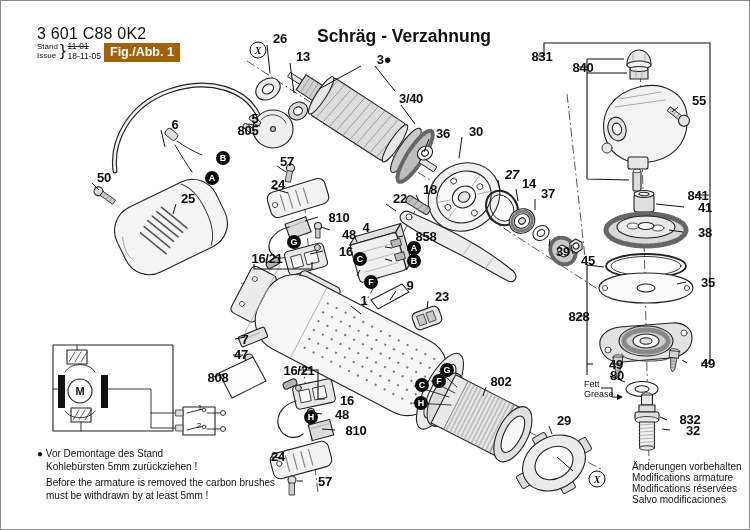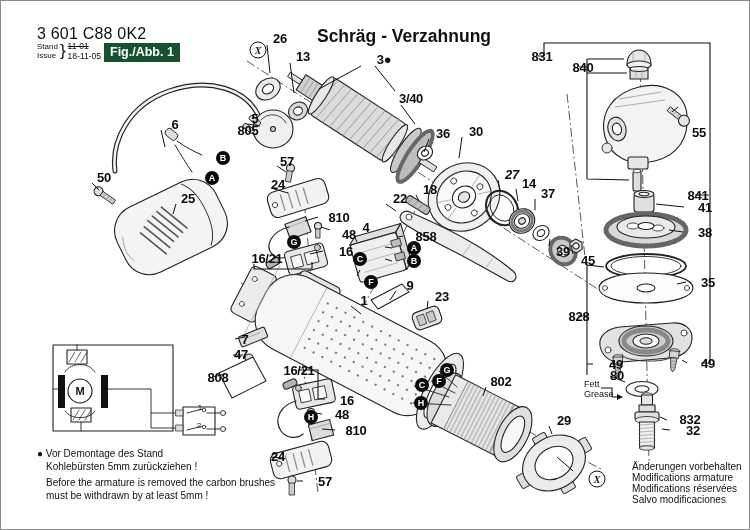--- a/index.html
+++ b/index.html
@@ -13,21 +13,21 @@
   .badge{position:absolute;transform:translate(-50%,-50%);width:14px;height:14px;border-radius:50%;
          background:#0a0a0a;color:#fff;font:bold 9px/14px "Liberation Sans",sans-serif;text-align:center;}
   .badge.outline{background:#fff;border:1.2px solid #111;color:#111;width:15px;height:15px;
          font:italic bold 10px/15px "Liberation Serif",serif;}
   .hdr-partnum{position:absolute;left:36px;top:24px;font-size:16px;letter-spacing:.2px;}
   .stand-block{position:absolute;left:36px;top:40px;display:flex;align-items:center;gap:2px;}
   .si-col{display:flex;flex-direction:column;font-size:8px;line-height:9px;}
   .brace{font-size:17px;font-weight:400;line-height:18px;}
   .dates{display:flex;flex-direction:column;font-size:8.5px;line-height:10px;}
   .struck{text-decoration:line-through;}
-  .figbox{position:absolute;left:103px;top:42px;background:#14532d;color:#fff;
+  .figbox{position:absolute;left:103px;top:42px;background:#a16207;color:#fff;
           font:bold 12.5px "Liberation Sans",sans-serif;padding:2px 6px 3px 6px;}
   .title{position:absolute;left:403px;top:25px;transform:translateX(-50%);
          font:bold 17.5px "Liberation Sans",sans-serif;white-space:nowrap;}
   .warning{position:absolute;left:36px;top:447px;font-size:10px;line-height:12.5px;}
   .warning .en{margin-top:4px;}
   .warning .ind{margin-left:9px;}
   .footnotes{position:absolute;left:631px;top:460px;font-size:10px;line-height:11px;}
   .grease{position:absolute;left:583px;top:379px;font-size:9px;line-height:9.5px;}
   .schem-label{position:absolute;transform:translate(-50%,-50%);font-weight:bold;}
   .m-label{font-size:11px;}
@@ -460,21 +460,21 @@
       <div class="plabel" style="left: 327px; top: 413px;">48</div>
       <div class="plabel" style="left: 341px; top: 429px;">810</div>
       <div class="plabel" style="left: 263px; top: 455px;">24</div>
       <div class="plabel" style="left: 310px; top: 480px;">57</div>
       <div class="plabel" style="left: 486px; top: 380px;">802</div>
       <div class="plabel" style="left: 549px; top: 419px;">29</div>
       <div class="plabel" style="left: 548px; top: 250px;">39</div>
       <div class="plabel" style="left: 573px; top: 259px;">45</div>
       <div class="plabel" style="left: 527px; top: 55px;">831</div>
       <div class="plabel" style="left: 568px; top: 66px;">840</div>
-      <div class="plabel" style="left: 684px; top: 99px; margin-top: 32px;">55</div>
+      <div class="plabel" style="left: 684px; top: 99px;">55</div>
       <div class="plabel" style="left: 683px; top: 194px;">841</div>
       <div class="plabel" style="left: 690px; top: 206px;">41</div>
       <div class="plabel" style="left: 690px; top: 231px;">38</div>
       <div class="plabel" style="left: 693px; top: 281px;">35</div>
       <div class="plabel" style="left: 564px; top: 315px;">828</div>
       <div class="plabel" style="left: 601px; top: 363px;">49</div>
       <div class="plabel" style="left: 693px; top: 362px;">49</div>
       <div class="plabel" style="left: 602px; top: 374px;">80</div>
       <div class="plabel" style="left: 675px; top: 418px;">832</div>
       <div class="plabel" style="left: 678px; top: 429px;">32</div>

